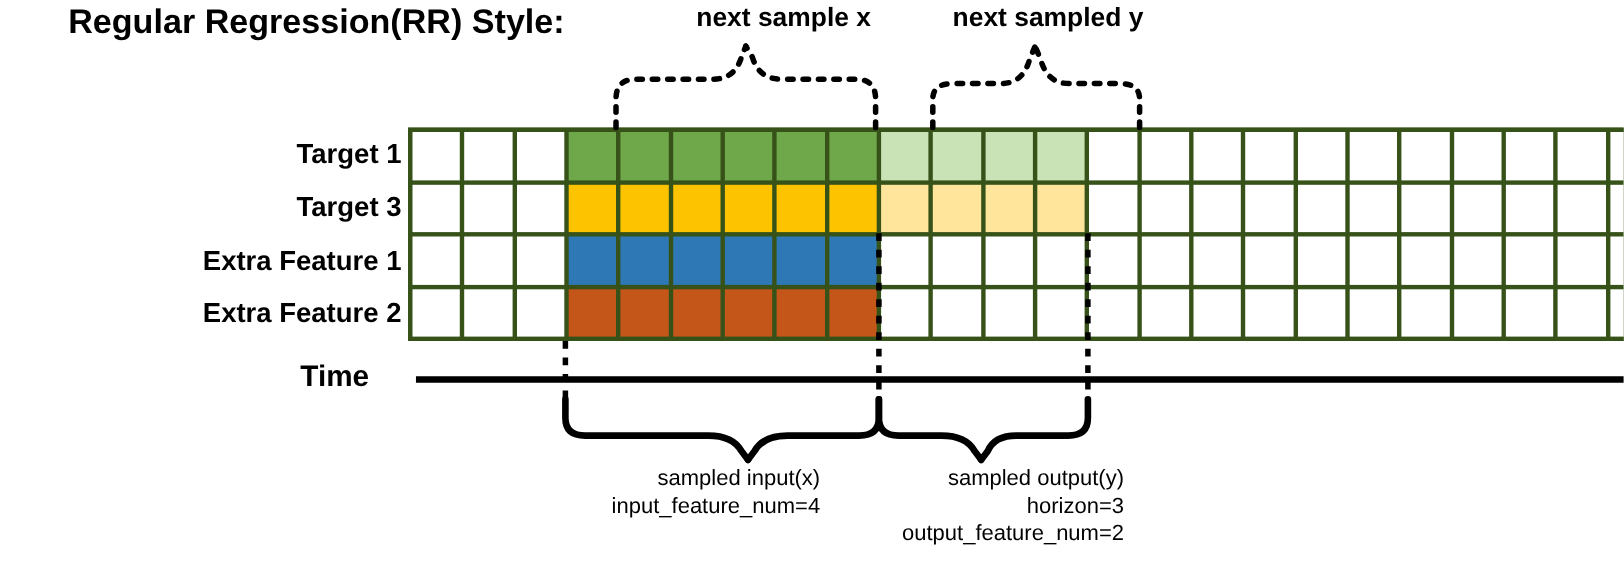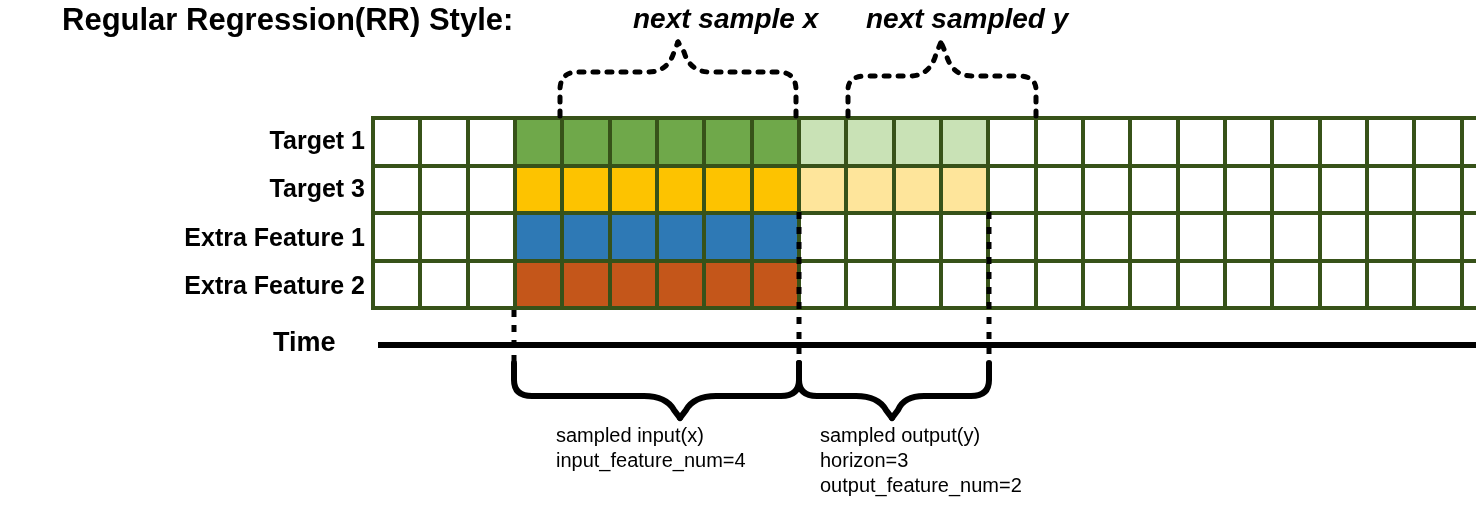--- a/index.html
+++ b/index.html
@@ -16,21 +16,21 @@
   
   #title{
     position:absolute;left:14px;top:2px;
     font-size:31px;font-weight:700;color:#000;
     white-space:nowrap;letter-spacing:0px;
   }
 
   
   .top-annot{
     position:absolute;
-    font-size:28px;font-style:italic;font-weight:600;color:#000;
+    font-size:24px;font-weight:600;color:#000;
     white-space:nowrap;
   }
   #annot-x{left:585px;top:3px;}
   #annot-y{left:818px;top:3px;}
 
   
   .row-label{
     position:absolute;
     right:1159px;           
     font-size:25px;font-weight:700;color:#000;
@@ -77,21 +77,21 @@
   
   #overlay{position:absolute;left:0;top:0;width:1476px;height:516px;pointer-events:none;}
 
   .caption{
     position:absolute;
     font-size:20px;font-weight:400;color:#000;
     line-height:25px;white-space:nowrap;
   }
   #cap-input{left:508px;top:423px;}
   #cap-output{left:772px;top:423px;}
-  .caption div{white-space:nowrap;}
+  .caption div{white-space:nowrap;text-align:right;}
 </style>
 </head>
 <body>
 
 <div id="stage">
 
   <div id="title">Regular Regression(RR) Style:</div>
 
   <div class="top-annot" id="annot-x">next sample x</div>
   <div class="top-annot" id="annot-y">next sampled y</div>

